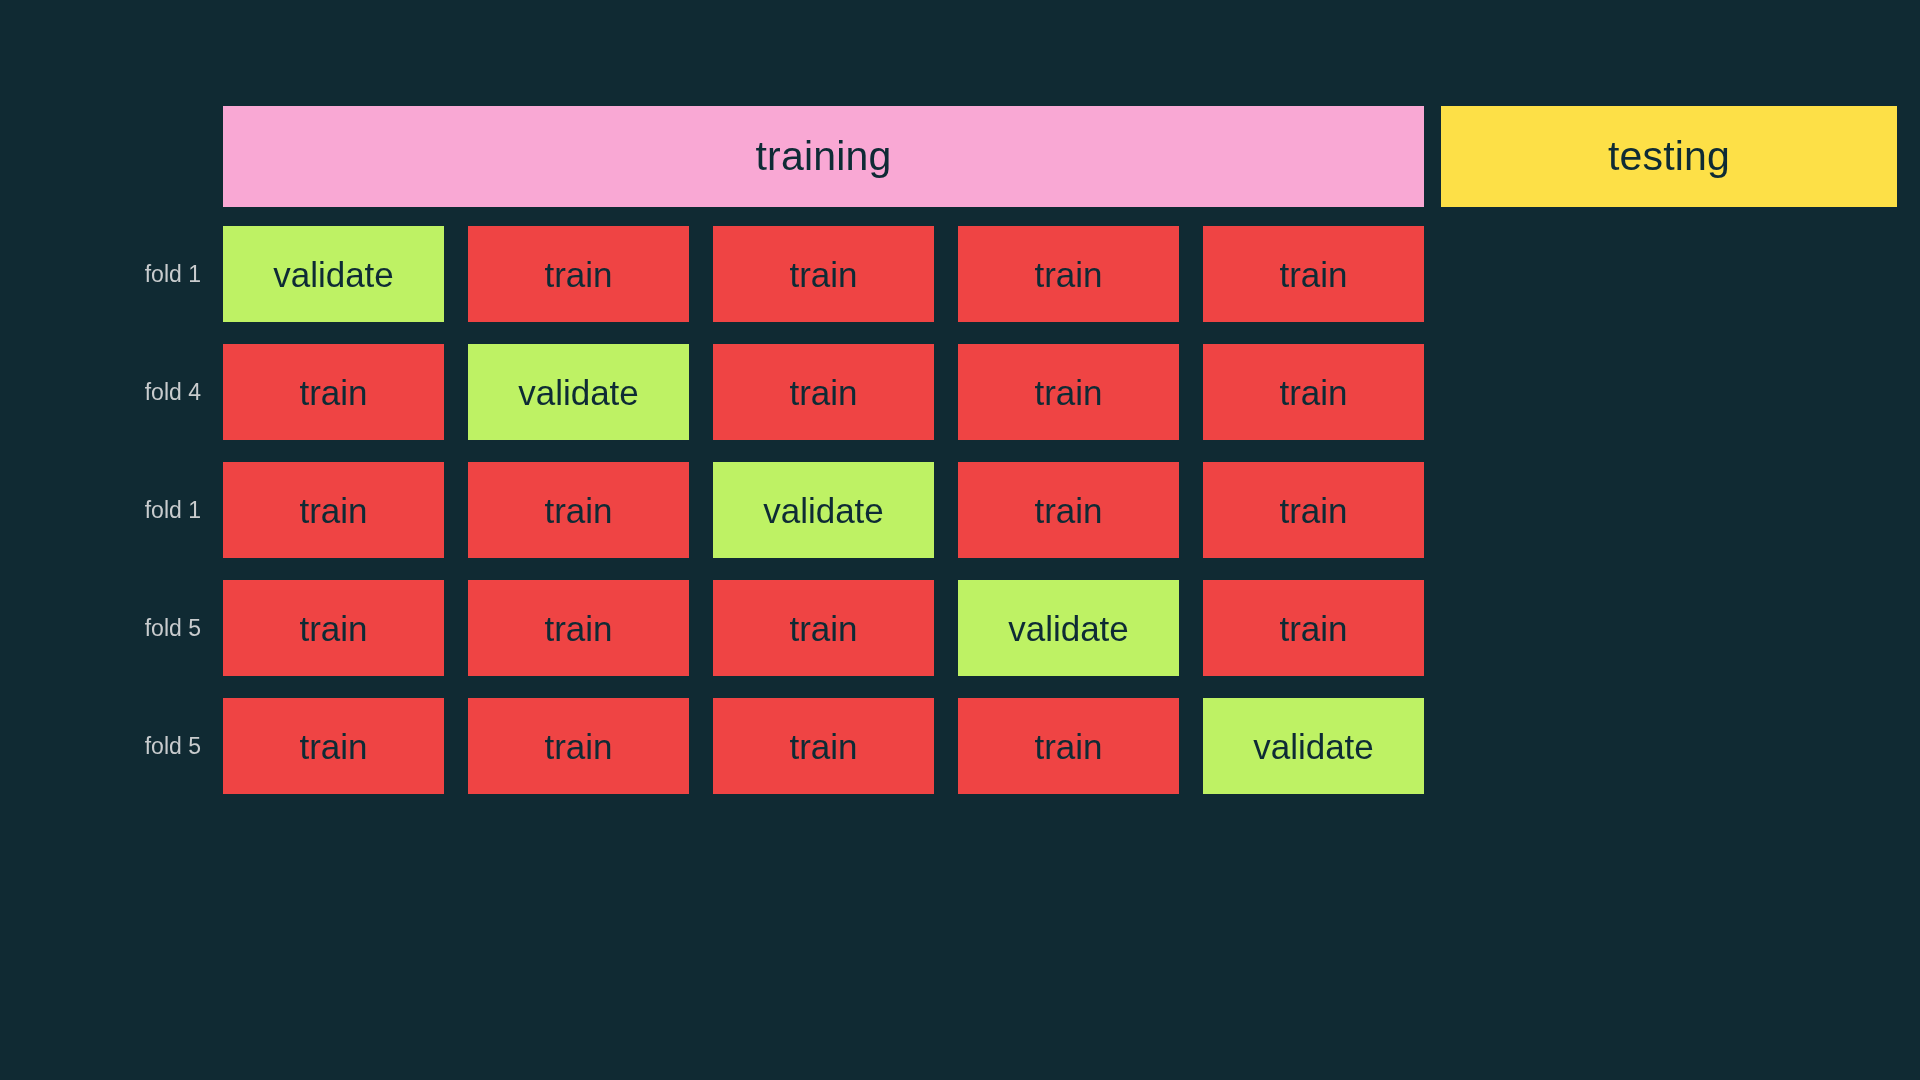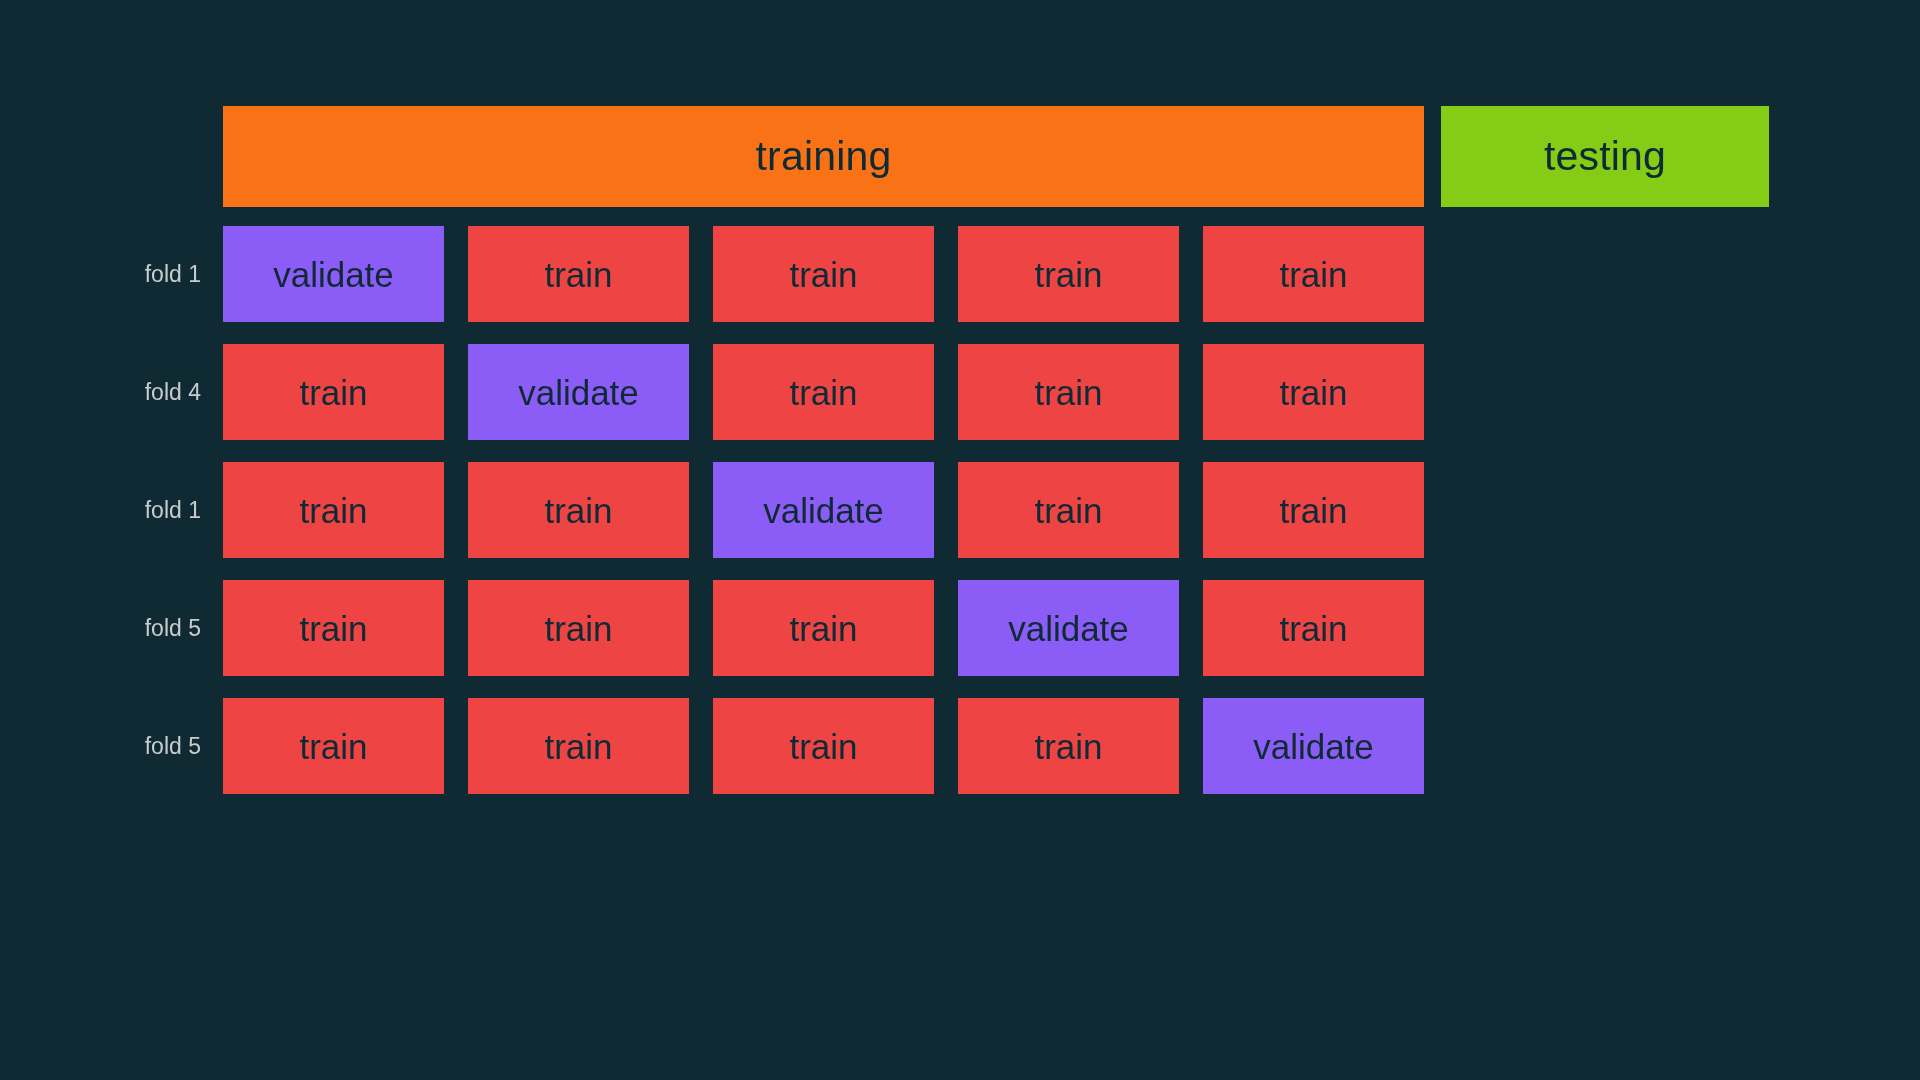--- a/index.html
+++ b/index.html
@@ -45,26 +45,26 @@
   .band-label {
     font-size: 41px;
     line-height: 1;
     color: #0e2b35;
     letter-spacing: 0.2px;
     white-space: nowrap;
   }
   .band-training {
     left: 0;
     width: 1201px;
-    background: #f97316;
+    background: #f9a8d4;
   }
   .band-testing {
     left: 1218px;
-    width: 328px;
-    background: #84cc16;
+    width: 456px;
+    background: #fde047;
   }
 
   
   .grid {
     position: absolute;
     left: 223px;
     top: 226px;
     width: 1201px;
   }
   .fold-row {
@@ -110,21 +110,21 @@
   .cell-text {
     font-size: 35px;
     line-height: 1;
     color: #0e2b35;
     white-space: nowrap;
   }
   .cell.train {
     background: #ef4444;
   }
   .cell.validate {
-    background: #8b5cf6;
+    background: #bef264;
   }
 </style>
 </head>
 <body>
 
 <div id="diagram">
 
   <div class="header-row">
     <div class="band band-training">
       <span class="band-label">training</span>

